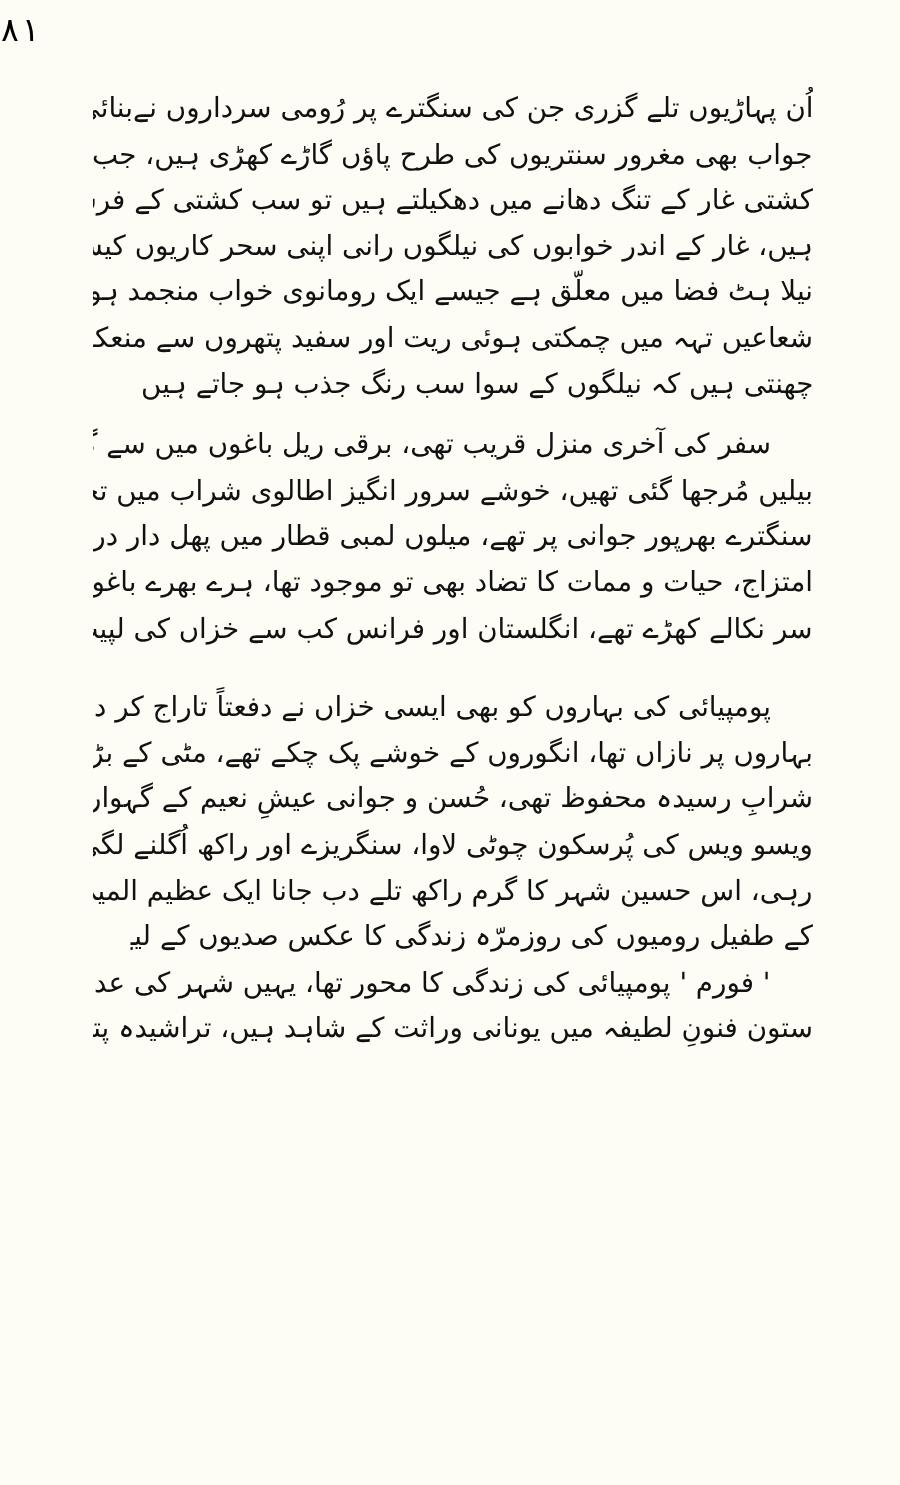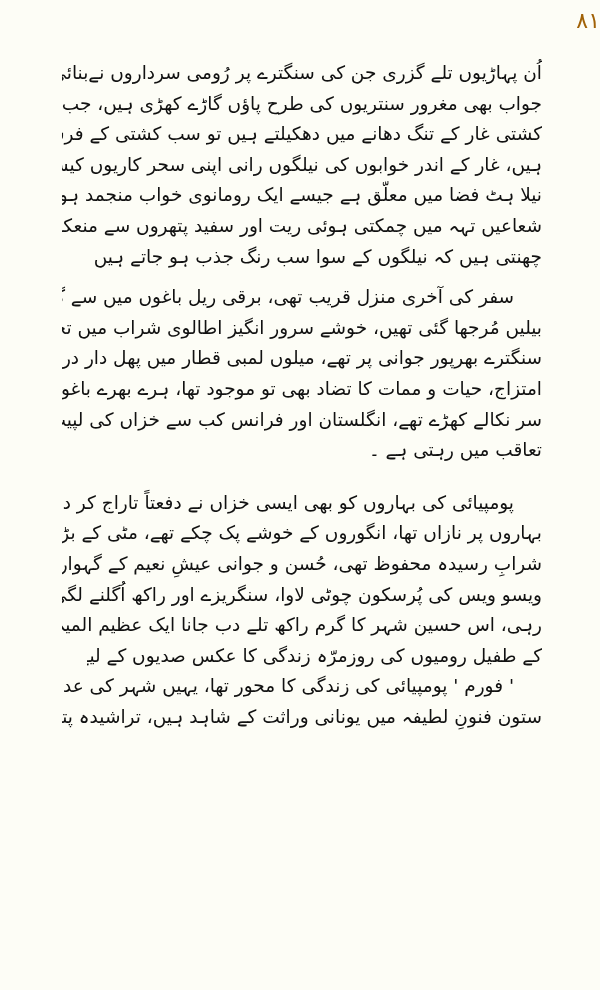--- a/index.html
+++ b/index.html
@@ -13,25 +13,25 @@
       position: relative;
       overflow: hidden;
       font-family: "DejaVu Sans", sans-serif;
       color: #111;
     }
     .page-number {
       position: absolute;
       top: 8px;
       left: 0;
       width: 600px;
-      text-align: right;
-      font-family: Liberation Sans, sans-serif;
+      text-align: left;
+      font-family: Liberation Mono, monospace;
       font-size: 22px;
       letter-spacing: 2px;
-      color: #a16207;
+      color: #000000;
     }
     .text-block {
       position: absolute;
       top: 58px;
       left: 62px;
       width: 480px;
       direction: rtl;
     }
     .line {
       height: 30.6px;
@@ -81,21 +81,20 @@
   </div>
 
   <div class="para-gap"></div>
 
   <div>
     <div class="line indent">سفر کی آخری منزل قریب تھی، برقی ریل باغوں میں سے گزر رہی تھی، انگور کی</div>
     <div class="line">بیلیں مُرجھا گئی تھیں، خوشے سرور انگیز اطالوی شراب میں تحلیل ہو چکے تھے، البتہ</div>
     <div class="line">سنگترے بھرپور جوانی پر تھے، میلوں لمبی قطار میں پھل دار درخت، سُرخ اور سبز کا</div>
     <div class="line">امتزاج، حیات و ممات کا تضاد بھی تو موجود تھا، ہرے بھرے باغوں میں ٹنڈ منڈ درخت</div>
     <div class="line">سر نکالے کھڑے تھے، انگلستان اور فرانس کب سے خزاں کی لپیٹ میں تھے، خزاں ہمیشہ</div>
-    <div class="line short">تعاقب میں رہتی ہے ۔</div>
   </div>
 
   <div class="para-gap-lg"></div>
 
   <div>
     <div class="line indent">پومپیائی کی بہاروں کو بھی ایسی خزاں نے دفعتاً تاراج کر دیا تھا، پومپیائی اپنی</div>
     <div class="line">بہاروں پر نازاں تھا، انگوروں کے خوشے پک چکے تھے، مٹی کے بڑے مٹکوں میں</div>
     <div class="line">شرابِ رسیدہ محفوظ تھی، حُسن و جوانی عیشِ نعیم کے گہوارے میں جُھول رہے تھے، دفعتاً</div>
     <div class="line">ویسو ویس کی پُرسکون چوٹی لاوا، سنگریزے اور راکھ اُگلنے لگی، یہ یلغار تین روز تک جاری</div>
     <div class="line">رہی، اس حسین شہر کا گرم راکھ تلے دب جانا ایک عظیم المیہ تھا لیکن راکھ کی موٹی تہہ</div>

